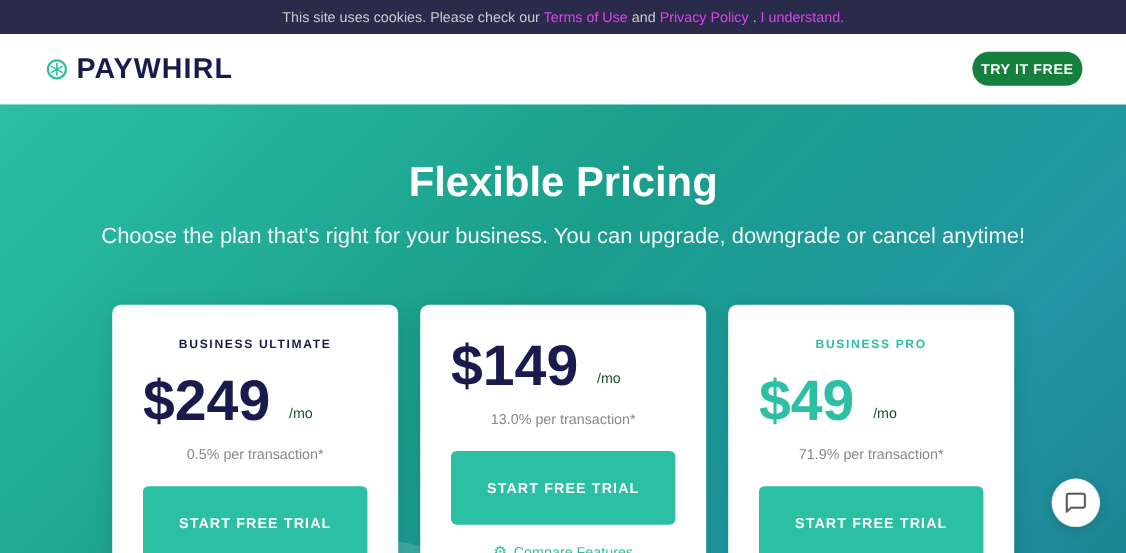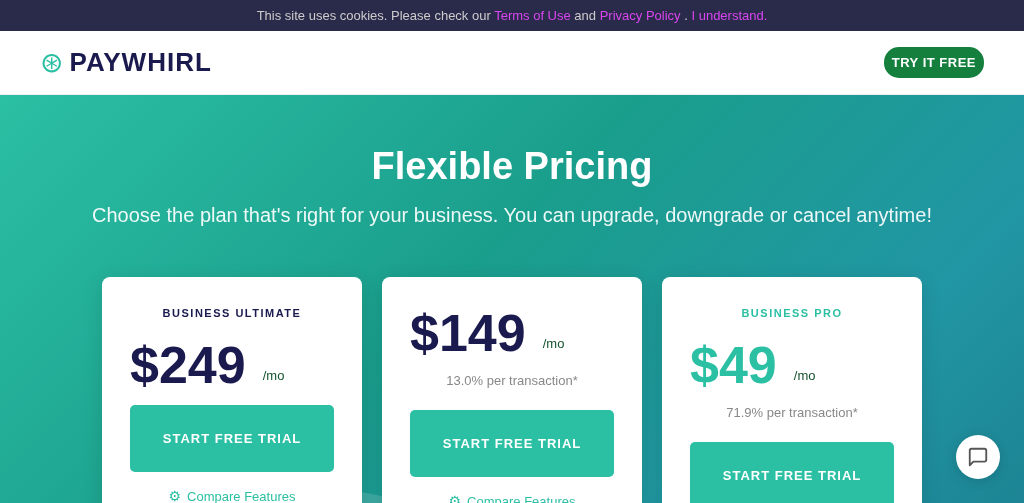--- a/index.html
+++ b/index.html
@@ -235,20 +235,21 @@
   <p>Choose the plan that's right for your business. You can upgrade, downgrade or cancel anytime!</p>
 
   <div class="cards-container">
 
     <div class="card">
       <div class="card-title">BUSINESS ULTIMATE</div>
       <div class="price-row">
         <span class="price-dollar">$249</span>
         <span class="price-period">/mo</span>
       </div>
+      <div class="price-transaction">0.5% per transaction*</div>
       <button class="trial-btn">START FREE TRIAL</button>
       <a href="#" class="compare-link">
         <span class="gear-icon">⚙</span>
         <span>Compare Features</span>
       </a>
     </div>
 
     <div class="card">
       <div class="price-row">
         <span class="price-dollar">$149</span>

